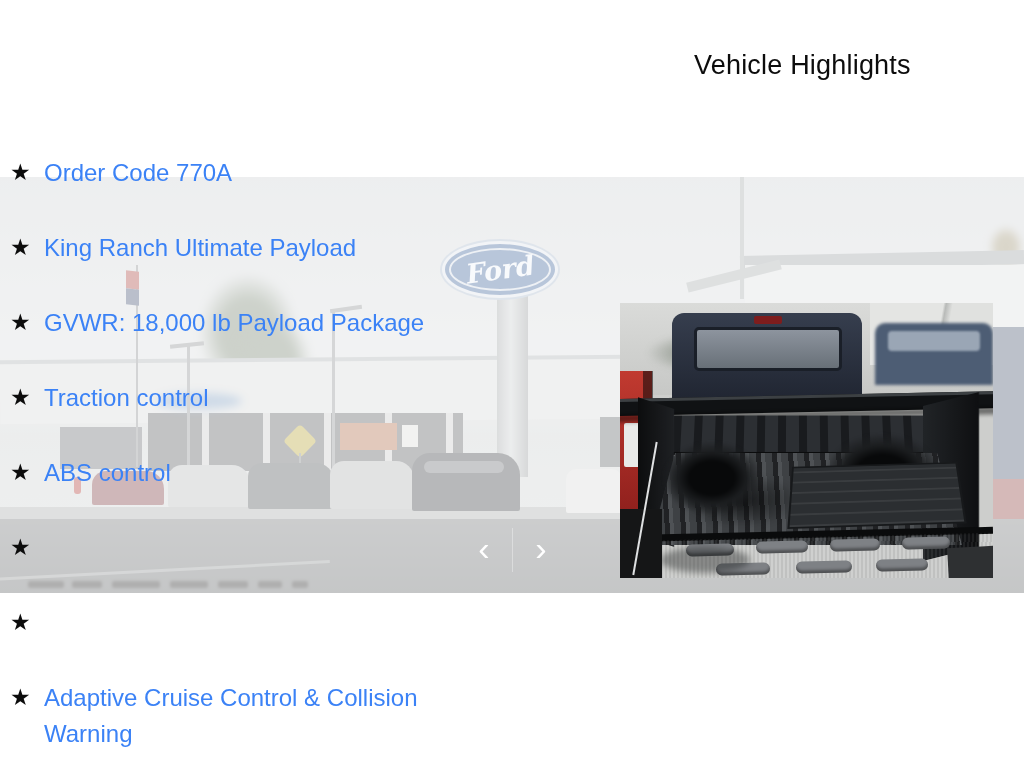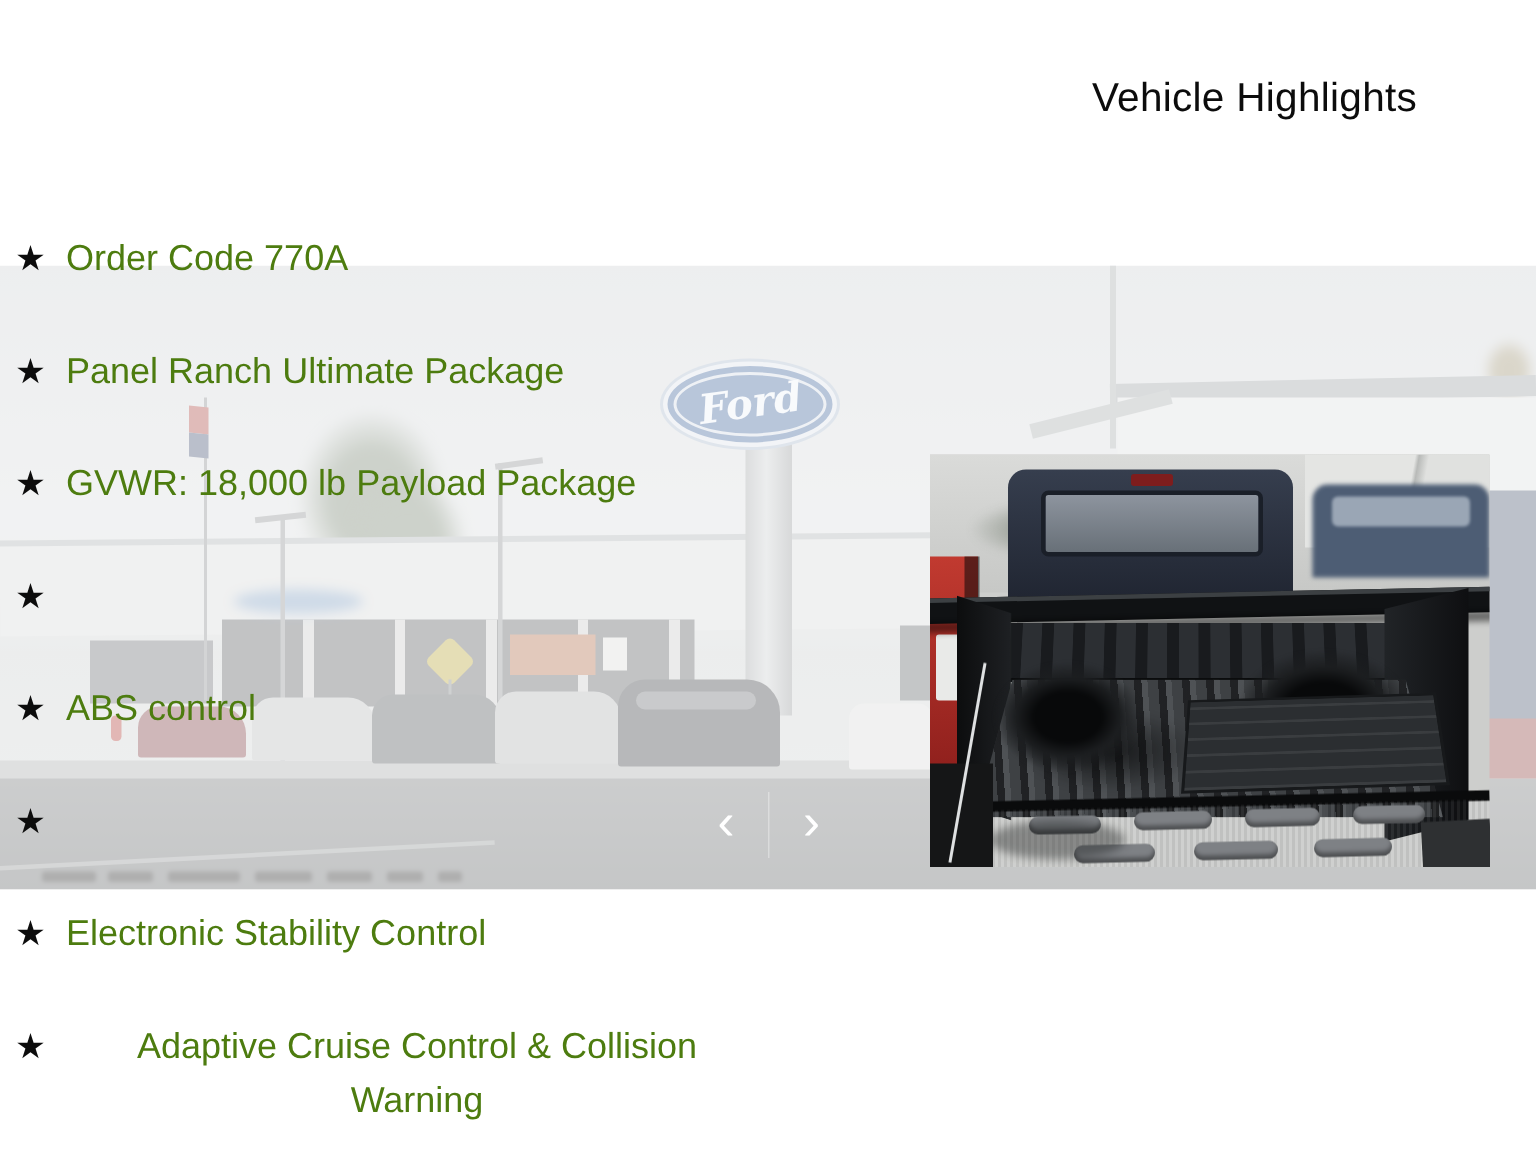--- a/index.html
+++ b/index.html
@@ -93,25 +93,25 @@
   .in-stamp { height:12px; background:#7e8185; border-radius:7px; box-shadow:inset 0 -3px 3px rgba(0,0,0,.38); transform:rotate(-1.3deg); }
   .in-gatewet { left:40px; top:244px; width:90px; height:26px; background:rgba(18,20,22,.38); filter:blur(3px); border-radius:50%; }
   .in-red { left:0; top:68px; width:32px; height:148px; background:linear-gradient(#c13a30,#8e1f1c); }
   .in-red-label { left:4px; top:120px; width:22px; height:44px; background:#e9eae8; border-radius:2px; }
   .in-red-gap { left:23px; top:68px; width:10px; height:148px; background:rgba(10,10,10,.55); }
   .in-corner-dark { left:0; top:206px; width:42px; height:70px; background:#151617; }
   .in-cable { left:24px; top:138px; width:2px; height:135px; background:#dfe1e2; transform:rotate(10deg); }
   .in-corner-br { left:328px; top:244px; width:46px; height:34px; background:#2e3032; transform:rotate(-3deg); }
 
   
-  .title { position:absolute; left:728px; top:50px; font-size:27px; font-weight:400; color:#0c0c0c; letter-spacing:.2px; }
+  .title { position:absolute; left:694px; top:50px; font-size:27px; font-weight:400; color:#0c0c0c; letter-spacing:.2px; }
   .highlights { position:absolute; left:0; top:0; width:520px; list-style:none; }
   .hl-item { position:absolute; left:10px; width:505px; display:flex; align-items:flex-start; }
   .hl-star { width:34px; font-size:23px; line-height:34px; color:#0c0c0c; flex:0 0 34px; }
-  .hl-text { font-size:24px; line-height:36px; color:#4d7c0f; max-width:468px;text-align:center; }
+  .hl-text { font-size:24px; line-height:36px; color:#3b82f6; max-width:468px; }
   .nav-btn { position:absolute; width:34px; height:34px; background:none; border:none; color:#ffffff;
     font-size:34px; line-height:30px; font-family:"Liberation Sans", sans-serif; cursor:pointer; padding:0; }
   .nav-divider { position:absolute; left:512px; top:528px; width:1px; height:44px; background:rgba(255,255,255,.35); }
 </style>
 </head>
 <body>
 
 <div class="stage">
 
   <div class="bg-photo">
@@ -207,39 +207,39 @@
 
   <h1 class="title">Vehicle Highlights</h1>
 
   <ul class="highlights">
     <li class="hl-item" style="top:155px;">
       <span class="hl-star">★</span>
       <span class="hl-text">Order Code 770A</span>
     </li>
     <li class="hl-item" style="top:230px;">
       <span class="hl-star">★</span>
-      <span class="hl-text">Panel Ranch Ultimate Package</span>
+      <span class="hl-text">King Ranch Ultimate Payload</span>
     </li>
     <li class="hl-item" style="top:305px;">
       <span class="hl-star">★</span>
       <span class="hl-text">GVWR: 18,000 lb Payload Package</span>
     </li>
     <li class="hl-item" style="top:380px;">
       <span class="hl-star">★</span>
+      <span class="hl-text">Traction control</span>
     </li>
     <li class="hl-item" style="top:455px;">
       <span class="hl-star">★</span>
       <span class="hl-text">ABS control</span>
     </li>
     <li class="hl-item" style="top:530px;">
       <span class="hl-star">★</span>
     </li>
     <li class="hl-item" style="top:605px;">
       <span class="hl-star">★</span>
-      <span class="hl-text">Electronic Stability Control</span>
     </li>
     <li class="hl-item" style="top:680px;">
       <span class="hl-star">★</span>
       <span class="hl-text">Adaptive Cruise Control &amp; Collision Warning</span>
     </li>
   </ul>
 
   <div class="nav-divider"></div>
   <button class="nav-btn" style="left:467px;top:531px;">‹</button>
   <button class="nav-btn" style="left:524px;top:531px;">›</button>

